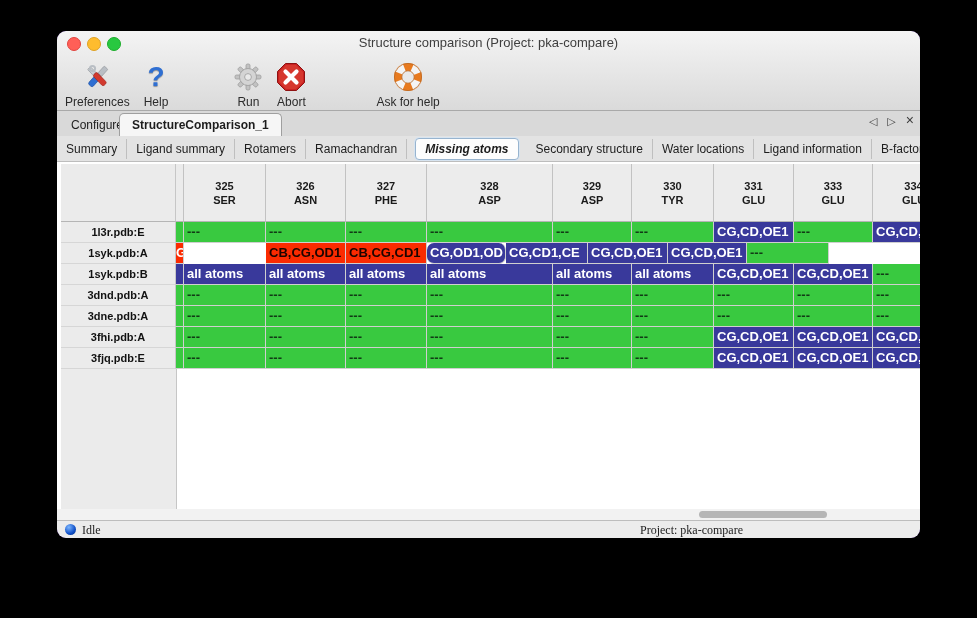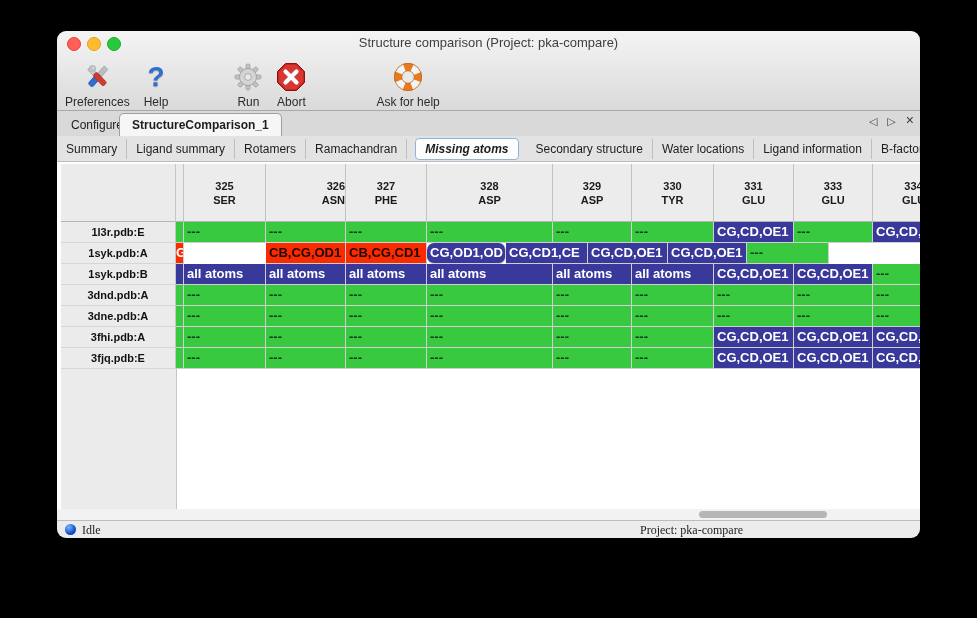--- a/index.html
+++ b/index.html
@@ -207,21 +207,21 @@
   <div class="content">
     <div class="rowheader-strip"></div>
     <div class="grid" id="grid">
         <div class="hdr-row">
           <div class="hdr-cell hdr-corner" style="width: 115px;"></div>
           <div class="hdr-cell hdr-partial" style="width: 8px;"></div>
           <div class="hdr-cell" style="width: 82px;">
             <div>325</div>
             <div>SER</div>
           </div>
-          <div class="hdr-cell" style="width: 80px; align-items: flex-end;">
+          <div class="hdr-cell" style="width: 80px;">
             <div>326</div>
             <div>ASN</div>
           </div>
           <div class="hdr-cell" style="width: 81px;">
             <div>327</div>
             <div>PHE</div>
           </div>
           <div class="hdr-cell" style="width: 126px;">
             <div>328</div>
             <div>ASP</div>

